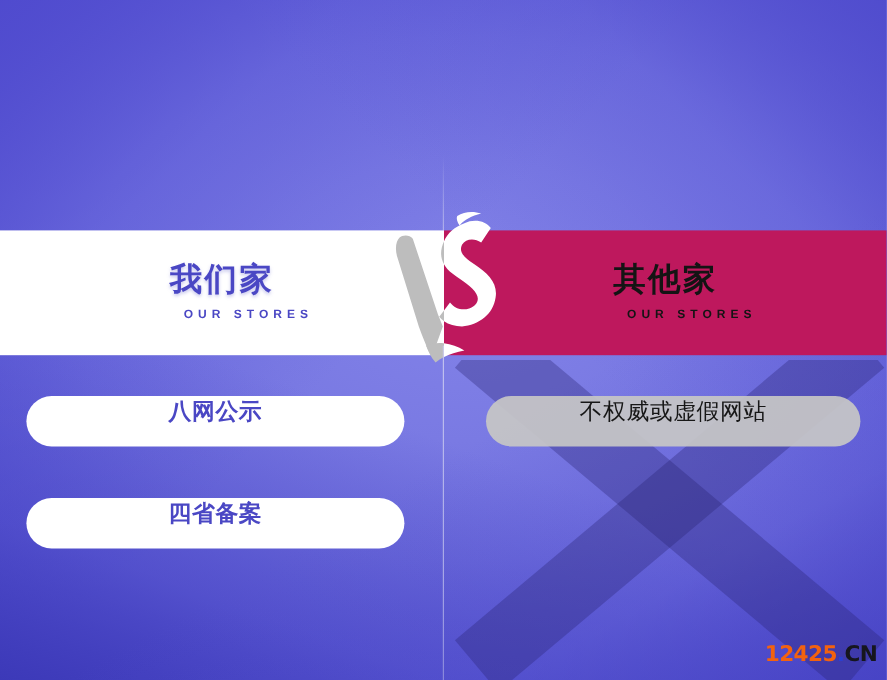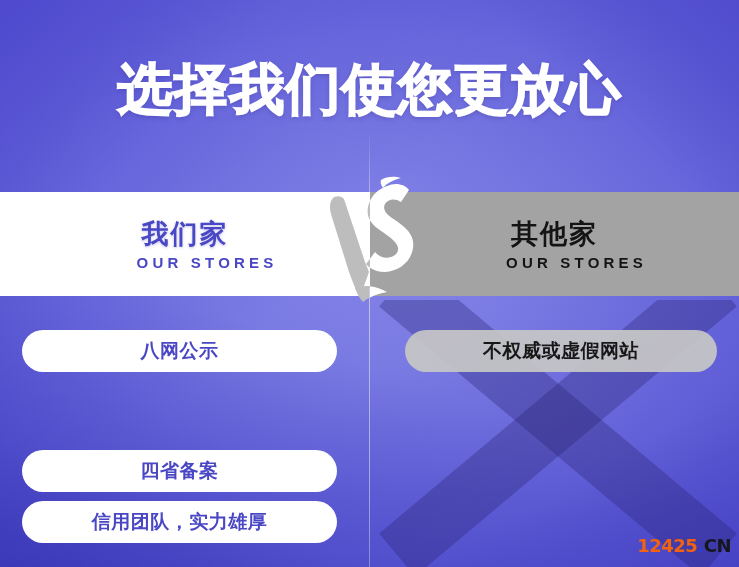--- a/index.html
+++ b/index.html
@@ -84,31 +84,31 @@
     justify-content: center;
   }
   .vs-half.left {
     left: 0;
     width: 370px;
     background: #ffffff;
   }
   .vs-half.right {
     left: 370px;
     width: 369px;
-    background: #a3a3a3;
+    background: #be185d;
   }
   .vs-cn {
     font-size: 27px;
     line-height: 32px;
     font-weight: 700;
     letter-spacing: 2px;
     font-family: "DejaVu Sans", "Liberation Sans", sans-serif;
   }
   .vs-en {
-    font-size: 15px;
+    font-size: 10px;
     line-height: 16px;
     letter-spacing: 4.2px;
     font-weight: 700;
     margin-top: 5px;
     padding-left: 4px;
     font-family: "Liberation Sans", sans-serif;
     margin-left: 40px;
   }
   .vs-half.left .vs-cn { color: #4a47c4; text-shadow: 0 1px 3px rgba(90,90,200,0.35); }
   .vs-half.left .vs-en { color: #4a47c4; }
@@ -164,44 +164,44 @@
   }
   .x-stroke.a { transform: rotate(40deg); }
   .x-stroke.b { transform: rotate(-40deg); }
 
   
   .pill {
     position: absolute;
     height: 42px;
     border-radius: 21px;
     display: flex;
-    align-items: center;
+    align-items: flex-start;
     justify-content: center;
     font-size: 19px;
     font-weight: 700;
     letter-spacing: 0.5px;
     font-family: "DejaVu Sans", "Liberation Sans", sans-serif;
     white-space: nowrap;
   }
   .pill.left {
     left: 22px;
     width: 315px;
     background: #ffffff;
     color: #4a47c4;
   }
   .pill.right {
     left: 405px;
     width: 312px;
     background: rgba(198,198,198,0.93);
     color: #171717;
-    font-weight: 700;
+    font-weight: 400;
     font-size: 19px;
   }
   .row1 { top: 330px; }
-  .row2 { top: 415px; margin-top: 35px; }
+  .row2 { top: 415px; }
   .row3 { top: 501px; }
 
   
   .watermark {
     position: absolute;
     right: 8px;
     bottom: 6px;
     font-size: 18px;
     font-weight: 700;
     font-family: "DejaVu Sans", "Liberation Sans", sans-serif;
@@ -216,21 +216,20 @@
 <body>
 
 <div id="poster">
 
   <div class="bg-base"></div>
   <div class="bg-tint-tl"></div>
   <div class="bg-tint-bl"></div>
   <div class="bg-tint-tr"></div>
   <div class="bg-tint-br"></div>
 
-  <div class="headline">选择我们使您更放心</div>
 
   <div class="divider-top"></div>
 
   <div class="vs-band">
     <div class="vs-half left">
       <div class="vs-cn">我们家</div>
       <div class="vs-en">OUR STORES</div>
     </div>
     <div class="vs-half right">
       <div class="vs-cn">其他家</div>
@@ -275,23 +274,20 @@
     <div class="x-stroke a"></div>
     <div class="x-stroke b"></div>
   </div>
 
   <div class="pill left row1">
     <span>八网公示</span>
   </div>
   <div class="pill left row2">
     <span>四省备案</span>
   </div>
-  <div class="pill left row3">
-    <span>信用团队，实力雄厚</span>
-  </div>
 
   <div class="pill right row1">
     <span>不权威或虚假网站</span>
   </div>
 
   <div class="watermark">
     <span class="wm-num">12425</span><span class="wm-dot">.</span><span class="wm-tld">CN</span>
   </div>
 
 </div>

